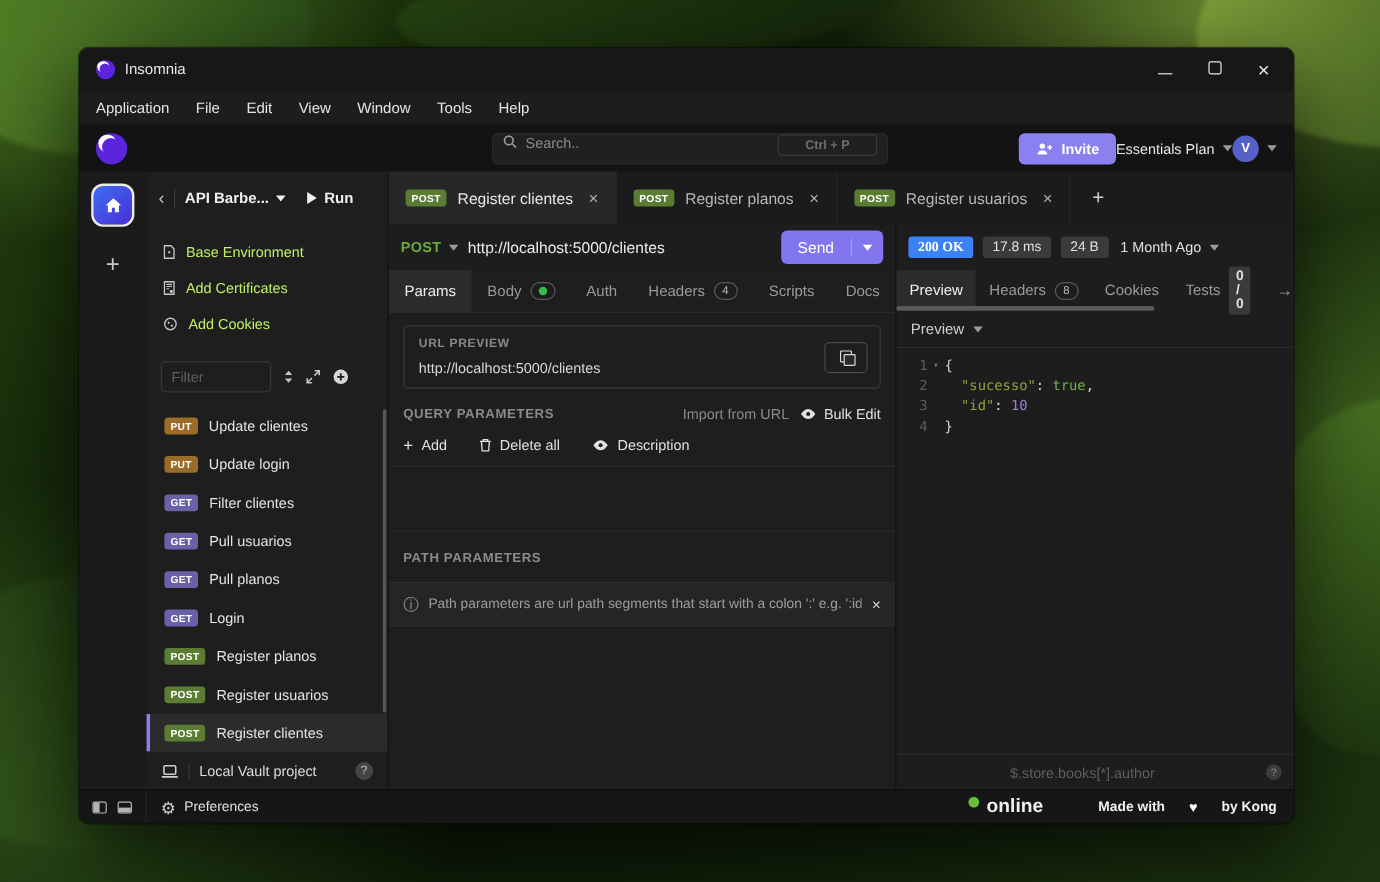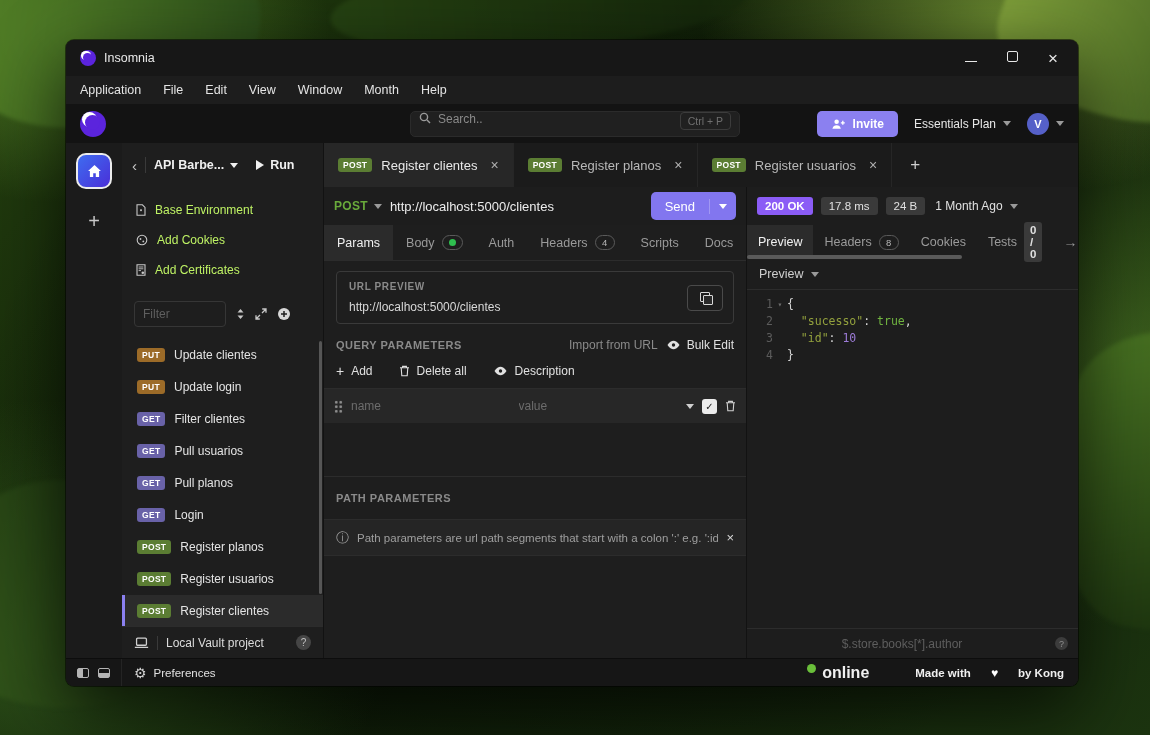--- a/index.html
+++ b/index.html
@@ -46,22 +46,22 @@
   .menu-item { color:#e4e4e4; font-size:12.5px; }
 
   .appheader { height:39px; background:#131313; display:flex; align-items:center; padding:0 14px; position:relative; }
   .searchbox {
     position:absolute; left:344px; top:7px; width:330px; height:26px;
     background:#202020; border:1px solid #2b2b2b; border-radius:5px;
     display:flex; align-items:flex-start; padding:0 8px; gap:7px;
   }
   .searchbox input { background:transparent; border:none; outline:none; color:#cfcfcf; font-size:12px; flex:1; font-family:inherit; }
   .searchbox input::placeholder { color:#8a8a8a; }
-  .kbd { border:1px solid #3c3c3c; border-radius:4px; color:#6f6f6f; font-size:10.5px; padding:2px 7px; }
-  .header-right { margin-left:auto; display:flex; gap:16px; }
+  .kbd { border:1px solid #3c3c3c; border-radius:4px; color:#6f6f6f; font-size:10.5px; padding:2px 22px;font-weight:bold; }
+  .header-right { margin-left:auto; display:flex; }
   .invite-btn { background:#8b80f0; color:#fff; border:none; border-radius:5px; height:26px; padding:0 14px; display:flex; align-items:center; gap:7px; font-size:12px; font-weight:bold; font-family:inherit; }
   .plan { display:flex; align-items:center; gap:7px; color:#e8e8e8; font-size:12px; }
   .avatar { width:22px; height:22px; border-radius:50%; background:#5560c8; color:#fff; font-size:11px; font-weight:bold; display:flex; align-items:center; justify-content:center; }
   .caret { width:0; height:0; border-left:4px solid transparent; border-right:4px solid transparent; border-top:5px solid currentColor; display:inline-block; }
   .caret.dim { color:#9a9a9a; }
 
   
   .main { position:absolute; top:103px; left:0; right:0; bottom:28px; display:flex; }
 
   .rail { width:56px; background:#1b1b1b; display:flex; flex-direction:column; align-items:center; padding-top:10px; gap:22px; flex:none; }
@@ -156,21 +156,21 @@
   .pp-title { color:#8a8a8a; font-size:11px; font-weight:bold; letter-spacing:.5px; }
   .pp-banner { height:36px; background:#252525; border-bottom:1px solid #2c2c2c; display:flex; align-items:center; gap:8px; padding:0 12px; flex:none; }
   .info-ic { color:#9a9a9a; font-size:13px; flex:none; }
   .pp-text { color:#9f9f9f; font-size:11.5px; white-space:nowrap; overflow:hidden; flex:1; }
   .pp-close { color:#d8d8d8; font-size:13px; flex:none; }
 
   
   .responsepane { flex:1; background:#1d1d1d; border-left:1px solid #121212; display:flex; flex-direction:column; min-width:0; }
   .statusrow { height:38px; display:flex; align-items:center; gap:8px; padding:0 10px; flex:none; }
   .badge { border-radius:3px; padding:3px 8px; font-size:11.5px; }
-  .b-status { background:#8b5cf6; color:#fff; font-weight:bold; }
+  .b-status { background:#3b82f6; color:#fff; font-weight:bold;font-family:Liberation Serif, serif; }
   .b-gray { background:#3a3a3a; color:#e0e0e0; }
   .history { display:flex; align-items:center; gap:7px; color:#e0e0e0; font-size:12px; margin-left:2px; }
 
   .resptabs { height:34px; display:flex; align-items:stretch; flex:none; position:relative; }
   .resptabs .rtab { padding:0 11px; }
   .resp-arrow { margin-left:auto; display:flex; align-items:center; padding:0 10px; color:#9a9a9a; font-size:14px; }
   .hscroll-thumb { position:absolute; left:0; bottom:0; width:215px; height:4px; background:#5a5a5a; border-radius:2px; }
 
   .preview-row { height:31px; display:flex; align-items:center; gap:8px; padding:0 12px; border-bottom:1px solid #2c2c2c; color:#cfcfcf; font-size:12.5px; flex:none; }
   .code-area { flex:1; font-family:"DejaVu Sans Mono", monospace; font-size:11.5px; line-height:17px; padding-top:6px; overflow:hidden; }
@@ -222,21 +222,21 @@
       <span class="wc-close">×</span>
     </div>
   </div>
 
   <div class="menubar">
     <span class="menu-item">Application</span>
     <span class="menu-item">File</span>
     <span class="menu-item">Edit</span>
     <span class="menu-item">View</span>
     <span class="menu-item">Window</span>
-    <span class="menu-item">Month</span>
+    <span class="menu-item">Tools</span>
     <span class="menu-item">Help</span>
   </div>
 
   <div class="appheader">
     <span class="logo big"></span>
     <div class="searchbox">
       <span>
         <svg width="12" height="12" viewBox="0 0 12 12">
             <circle cx="5" cy="5" r="3.6" fill="none" stroke="#9a9a9a" stroke-width="1.4"></circle>
             <path d="M8 8l3 3" stroke="#9a9a9a" stroke-width="1.4"></path>
@@ -299,37 +299,37 @@
           <span>
             <svg width="10" height="12" viewBox="0 0 10 12">
                 <path d="M1 .8h5.4L9 3.4V11.2H1z" fill="none" stroke="currentColor" stroke-width="1.1"></path>
                 <path d="M4 6.2h2M5 5.2v2" stroke="currentColor" stroke-width="1"></path>
               </svg>
           </span>
           <span>Base Environment</span>
         </div>
         <div class="env-item">
           <span>
+            <svg width="10" height="12" viewBox="0 0 10 12">
+                <path d="M1 .8h8v10.4H1z" fill="none" stroke="currentColor" stroke-width="1.1"></path>
+                <path d="M2.6 3h4.8M2.6 4.8h4.8M2.6 6.6h2.4" stroke="currentColor" stroke-width=".9"></path>
+                <circle cx="6.8" cy="8.8" r="1.3" fill="currentColor"></circle>
+              </svg>
+          </span>
+          <span>Add Certificates</span>
+        </div>
+        <div class="env-item">
+          <span>
             <svg width="12" height="12" viewBox="0 0 12 12">
                 <circle cx="6" cy="6" r="4.8" fill="none" stroke="currentColor" stroke-width="1.1"></circle>
                 <circle cx="4.5" cy="5" r=".9" fill="currentColor"></circle>
                 <circle cx="7.3" cy="7.4" r=".9" fill="currentColor"></circle>
               </svg>
           </span>
           <span>Add Cookies</span>
-        </div>
-        <div class="env-item">
-          <span>
-            <svg width="10" height="12" viewBox="0 0 10 12">
-                <path d="M1 .8h8v10.4H1z" fill="none" stroke="currentColor" stroke-width="1.1"></path>
-                <path d="M2.6 3h4.8M2.6 4.8h4.8M2.6 6.6h2.4" stroke="currentColor" stroke-width=".9"></path>
-                <circle cx="6.8" cy="8.8" r="1.3" fill="currentColor"></circle>
-              </svg>
-          </span>
-          <span>Add Certificates</span>
         </div>
       </div>
 
       <div class="filter-row">
         <input class="filter-input" placeholder="Filter" style="">
         <span class="ico-btn">
           <svg width="9" height="12" viewBox="0 0 8 12">
               <path d="M4 1 7 4.6H1z" fill="currentColor"></path>
               <path d="M4 11 1 7.4h6z" fill="currentColor"></path>
             </svg>
@@ -504,32 +504,20 @@
                 <span class="eye">
                   <svg width="15" height="10" viewBox="0 0 14 10">
                       <path d="M1 5c2-3.1 4-4.2 6-4.2S11 1.9 13 5c-2 3.1-4 4.2-6 4.2S3 8.1 1 5z" fill="currentColor"></path>
                       <circle cx="7" cy="5" r="1.7" fill="#1e1e1e"></circle>
                     </svg>
                 </span>
                 <span>Description</span>
               </button>
             </div>
 
-            <div class="param-row">
-              <span class="drag-handle"></span>
-              <input class="param-input" placeholder="name" style="">
-              <input class="param-input" placeholder="value" style="">
-              <span class="caret" style="color:#cfcfcf"></span>
-              <span class="checkbox">✓</span>
-              <span class="param-trash">
-                <svg width="11" height="12" viewBox="0 0 11 12">
-                    <path d="M1 2.8h9M3.6 2.8V1.4h3.8v1.4M2.2 2.8l.6 8h5.4l.6-8" fill="none" stroke="currentColor" stroke-width="1.1"></path>
-                  </svg>
-              </span>
-            </div>
 
             <div class="qp-gap"></div>
 
             <div class="pp-header">
               <span class="pp-title">PATH PARAMETERS</span>
             </div>
             <div class="pp-banner">
               <span class="info-ic">ⓘ</span>
               <span class="pp-text">Path parameters are url path segments that start with a colon ':' e.g. ':id'</span>
               <span class="pp-close">×</span>

